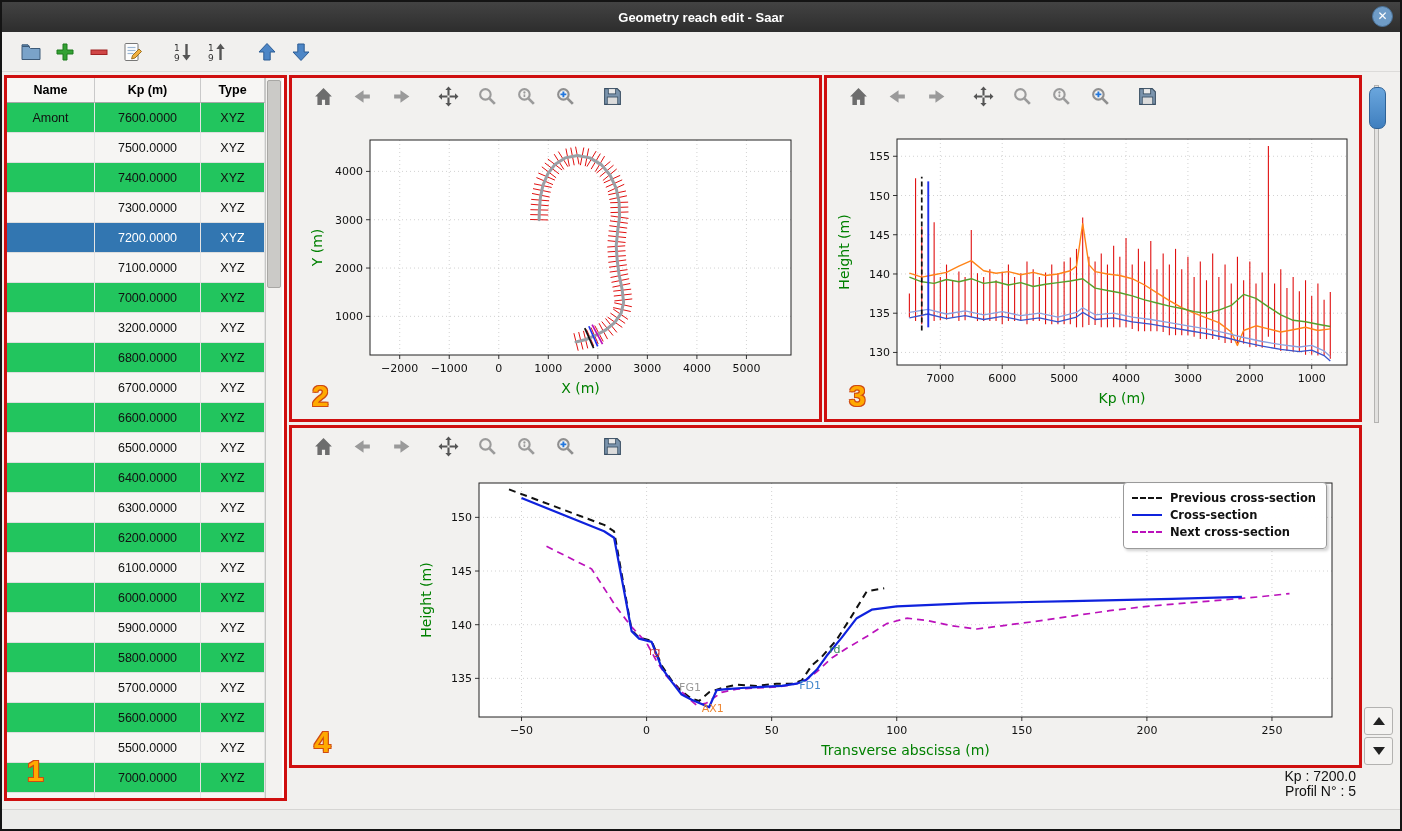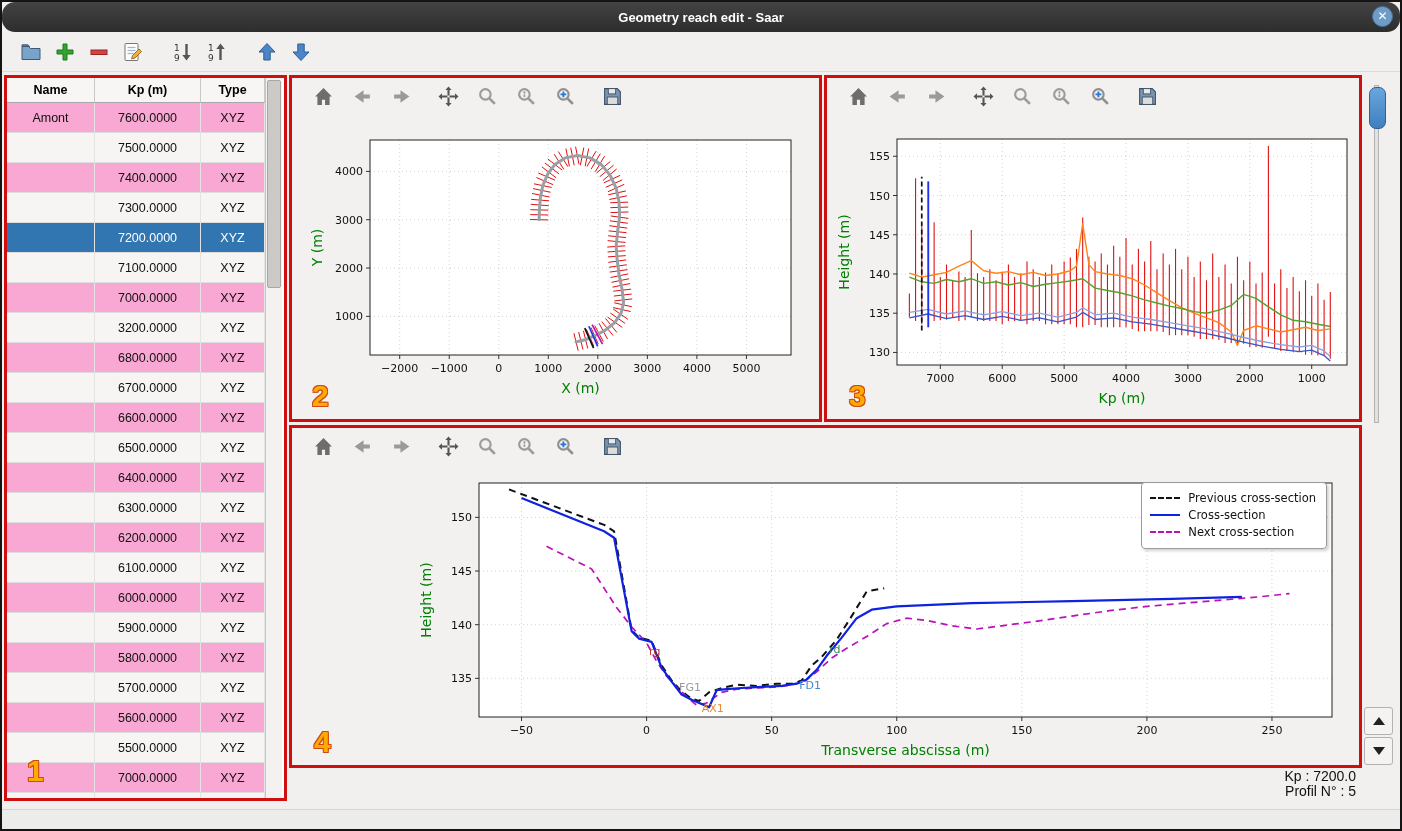--- a/index.html
+++ b/index.html
@@ -1,57 +1,57 @@
 <!DOCTYPE html>
 <html><head>
 <meta charset="utf-8">
 <style>
   html,body{margin:0;padding:0;background:#666;font-family:"Liberation Sans",sans-serif;}
   .window{position:relative;width:1402px;height:831px;background:#f1f0ee;border:2px solid #141414;box-sizing:border-box;overflow:hidden;}
   
-  .titlebar{position:absolute;left:0;top:0;right:0;height:30px;background:linear-gradient(#434343,#2d2d2d);display:flex;align-items:center;justify-content:center;border-radius:13px;}
+  .titlebar{position:absolute;left:0;top:0;right:0;height:30px;background:linear-gradient(#434343,#2d2d2d);display:flex;align-items:center;justify-content:center;}
   .titlebar .title{color:#fff;font-weight:bold;font-size:13px;}
   .close-btn{position:absolute;right:7px;top:4px;width:21px;height:21px;border-radius:50%;background:#6f9cc7;border:1px solid #4a7299;color:#fff;font-size:12px;line-height:19px;text-align:center;padding:0;cursor:default;}
   
   .main-toolbar{position:absolute;left:0;top:30px;right:0;height:39px;display:flex;align-items:center;padding-left:14px;border-bottom:1px solid #dcdbd9;background:#f1f0ee;}
   .mtb{width:30px;height:28px;background:transparent;border:none;padding:2px;margin-right:4px;}
   .mtb svg{display:block;margin:auto;}
   .tb-gap{width:16px;}
   
   .panel{position:absolute;border:3px solid #cf0f0f;background:#f2f1ef;overflow:hidden;box-sizing:border-box;}
   #panel1{left:2px;top:73px;width:283px;height:726px;background:#fff;}
   #panel2{left:287px;top:73px;width:533px;height:347px;}
   #panel3{left:822px;top:73px;width:538px;height:347px;}
   #panel4{left:287px;top:423px;width:1073px;height:343px;}
   .panel-num{position:absolute;font-size:30px;font-weight:bold;color:#ffaa00;z-index:5;
     text-shadow:-1px -1px 0 #cf4a12,1px -1px 0 #cf4a12,-1px 1px 0 #cf4a12,1px 1px 0 #cf4a12;}
   
   .tblwrap{position:relative;width:100%;height:100%;display:flex;}
   .tbl{width:258px;}
   .thead{display:flex;height:25px;}
   .th{display:flex;align-items:center;justify-content:center;font-weight:bold;font-size:12.5px;background:#f7f6f4;border-right:1px solid #c9c9c9;border-bottom:1px solid #a8a8a8;box-sizing:border-box;}
-  .tr{display:flex;height:30px;background:#f9a8d4;border-bottom:1px solid #dedede;box-sizing:border-box;}
+  .tr{display:flex;height:30px;background:#22c55e;border-bottom:1px solid #dedede;box-sizing:border-box;}
   .tr.alt{background:#f6f5f3;}
   .tr.sel{background:#3276b1;justify-content:center;}
   .tr.sel .td{color:#fff;}
   .td{display:flex;align-items:center;justify-content:center;font-size:12.5px;color:#111;border-right:1px solid #e4e4e4;box-sizing:border-box;}
   .c0{width:88px;}.c1{width:106px;}.c2{width:64px;}
   .tbl-scroll{position:relative;width:16px;background:#f3f2f0;border-left:1px solid #c6c6c4;}
   .tbl-thumb{position:absolute;left:1px;top:2px;width:12px;height:206px;background:#cbcac7;border:1px solid #a8a7a4;border-radius:2px;}
   
   .plot-toolbar{height:36px;display:flex;align-items:center;padding-left:16px;background:#f2f1ef;}
   .ptb{width:30px;height:28px;background:transparent;border:none;padding:2px;margin-right:9px;}
   .ptb svg{display:block;margin:auto;}
   .psp{width:8px;}
   .plot-svg{display:block;}
   
   .legend{position:absolute;top:54px;right:32px;background:rgba(255,255,255,0.97);border:1px solid #9a9a9a;border-radius:4px;padding:5px 10px 6px 8px;box-shadow:2px 2px 3px rgba(0,0,0,0.18);z-index:6;}
   .lg-row{display:flex;align-items:center;margin:3px 0;}
   .lg-sample{width:30px;height:0;margin-right:8px;}
-  .lg-label{font-size:11.5px;font-family:"DejaVu Sans",sans-serif;color:#111;}
+  .lg-label{font-size:11.5px;font-family:"DejaVu Sans",sans-serif;color:#111;font-weight:bold;}
   
   .side-slider{position:absolute;left:1366px;top:83px;width:18px;height:338px;}
   .slider-track{position:absolute;left:6px;top:0;width:5px;height:100%;background:#e2e1df;border:1px solid #b4b3b1;box-sizing:border-box;}
   .slider-thumb{position:absolute;left:1px;top:2px;width:15px;height:40px;background:linear-gradient(#6aa6dd,#3f7fbf);border:1px solid #2e6296;border-radius:7px;}
   
   .nav-buttons{position:absolute;left:1362px;top:705px;width:30px;}
   .nav-btn{width:29px;height:28px;background:#f4f3f1;border:1px solid #b3b2b0;border-radius:3px;margin-bottom:2px;display:flex;align-items:center;justify-content:center;padding:0;}
   .tri-up{width:0;height:0;border-left:6px solid transparent;border-right:6px solid transparent;border-bottom:8px solid #222;}
   .tri-down{width:0;height:0;border-left:6px solid transparent;border-right:6px solid transparent;border-top:8px solid #222;}
   

